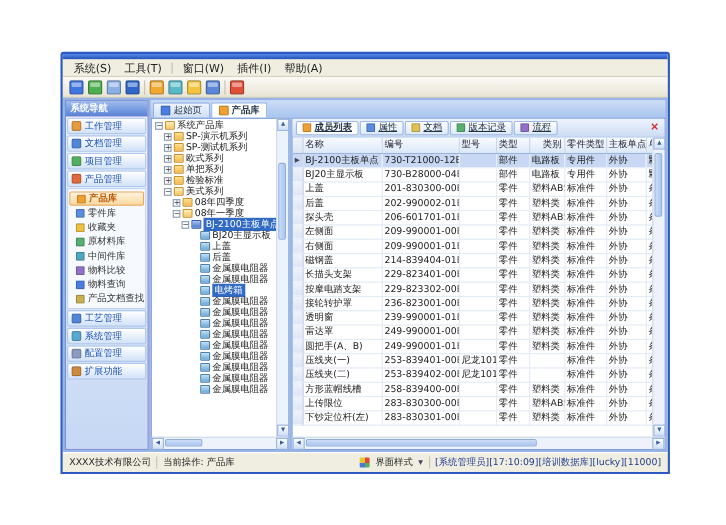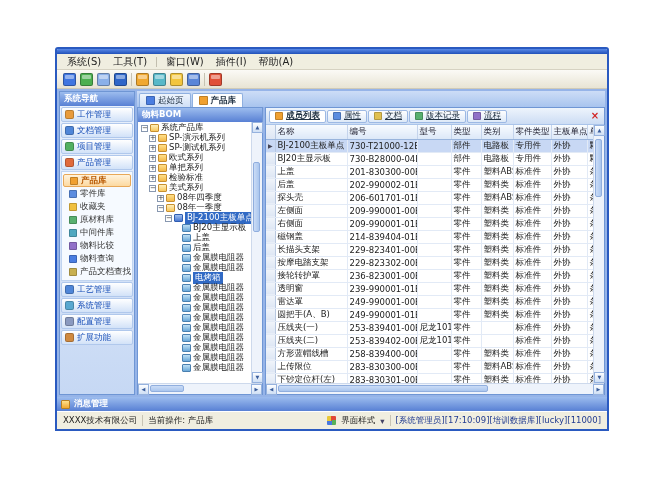--- a/index.html
+++ b/index.html
@@ -240,23 +240,20 @@
           </div>
           <div class="mdi-tab active">
             <span class="mtab-ic" style="background: rgb(240, 160, 48);"></span>
             <span>产品库</span>
           </div>
         </div>
 
       <div class="panels">
 
         <div class="bom">
-          <div class="panel-hdr">
-            <span>物料BOM</span>
-          </div>
           <div class="tree-wrap">
             <div class="tree" id="tree">
                 <div class="tnode" style="padding-left: 3px;">
                   <span class="exp">−</span>
                   <span class="ticon ti-open-folder"></span>
                   <span class="tlabel">系统产品库</span>
                 </div>
                 <div class="tnode" style="padding-left: 11px;">
                   <span class="exp">+</span>
                   <span class="ticon ti-folder"></span>
@@ -423,21 +420,21 @@
           <div class="table-zone">
             <div class="grid">
               <table>
                 <thead>
                     <tr id="thead-row">
                       <th class="selcol" style="width: 9px;"></th>
                       <th style="width: 72px;">名称</th>
                       <th style="width: 70px;">编号</th>
                       <th style="width: 34px;">型号</th>
                       <th style="width: 30px;">类型</th>
-                      <th style="width: 32px;">类别</th>
+                      <th style="width: 32px; text-align: right;">类别</th>
                       <th style="width: 38px;">零件类型</th>
                       <th style="width: 36px;">主板单点</th>
                       <th style="width: 24px;">单位</th>
                     </tr>
                   </thead>
                 <tbody id="tbody">
                     <tr class="sel">
                       <td class="selcol">▶</td>
                       <td>BJ-2100主板单点</td>
                       <td>730-T21000-12E</td>
@@ -663,24 +660,20 @@
               <div class="sb-hthumb ht-table"></div>
             </div>
             <div class="sb-btn right"></div>
           </div>
         </div>
 
       </div>
     </div>
   </div>
 
-  <div class="msgbar">
-    <span class="msg-ic"></span>
-    <span>消息管理</span>
-  </div>
 
   <div class="statusbar">
     <span>XXXX技术有限公司</span>
     <span class="sb-sep"></span>
     <span>当前操作: 产品库</span>
     <span class="flex1"></span>
     <span class="quad"></span>
     <span>界面样式</span>
     <span class="dd"></span>
     <span class="sb-sep"></span>

